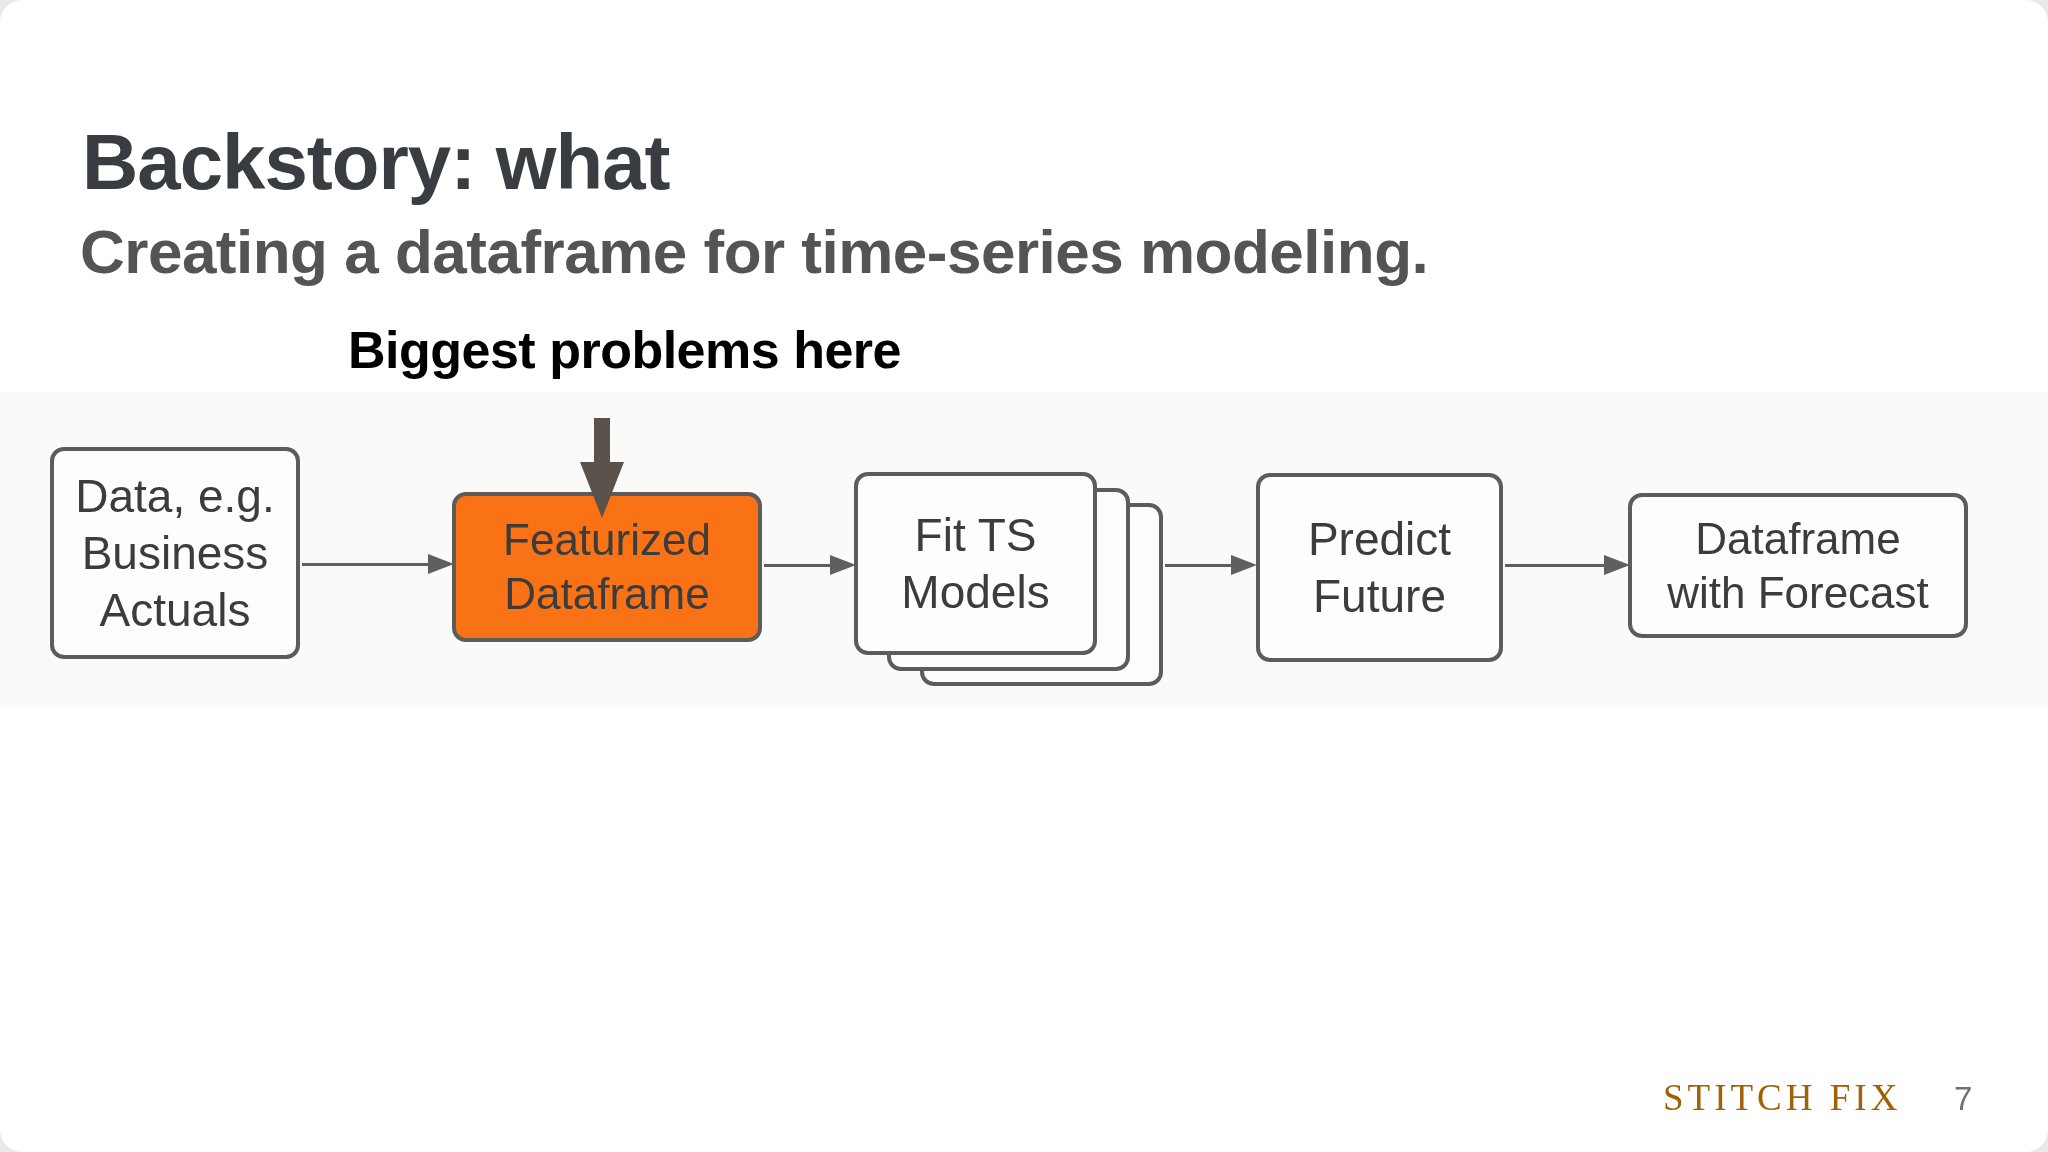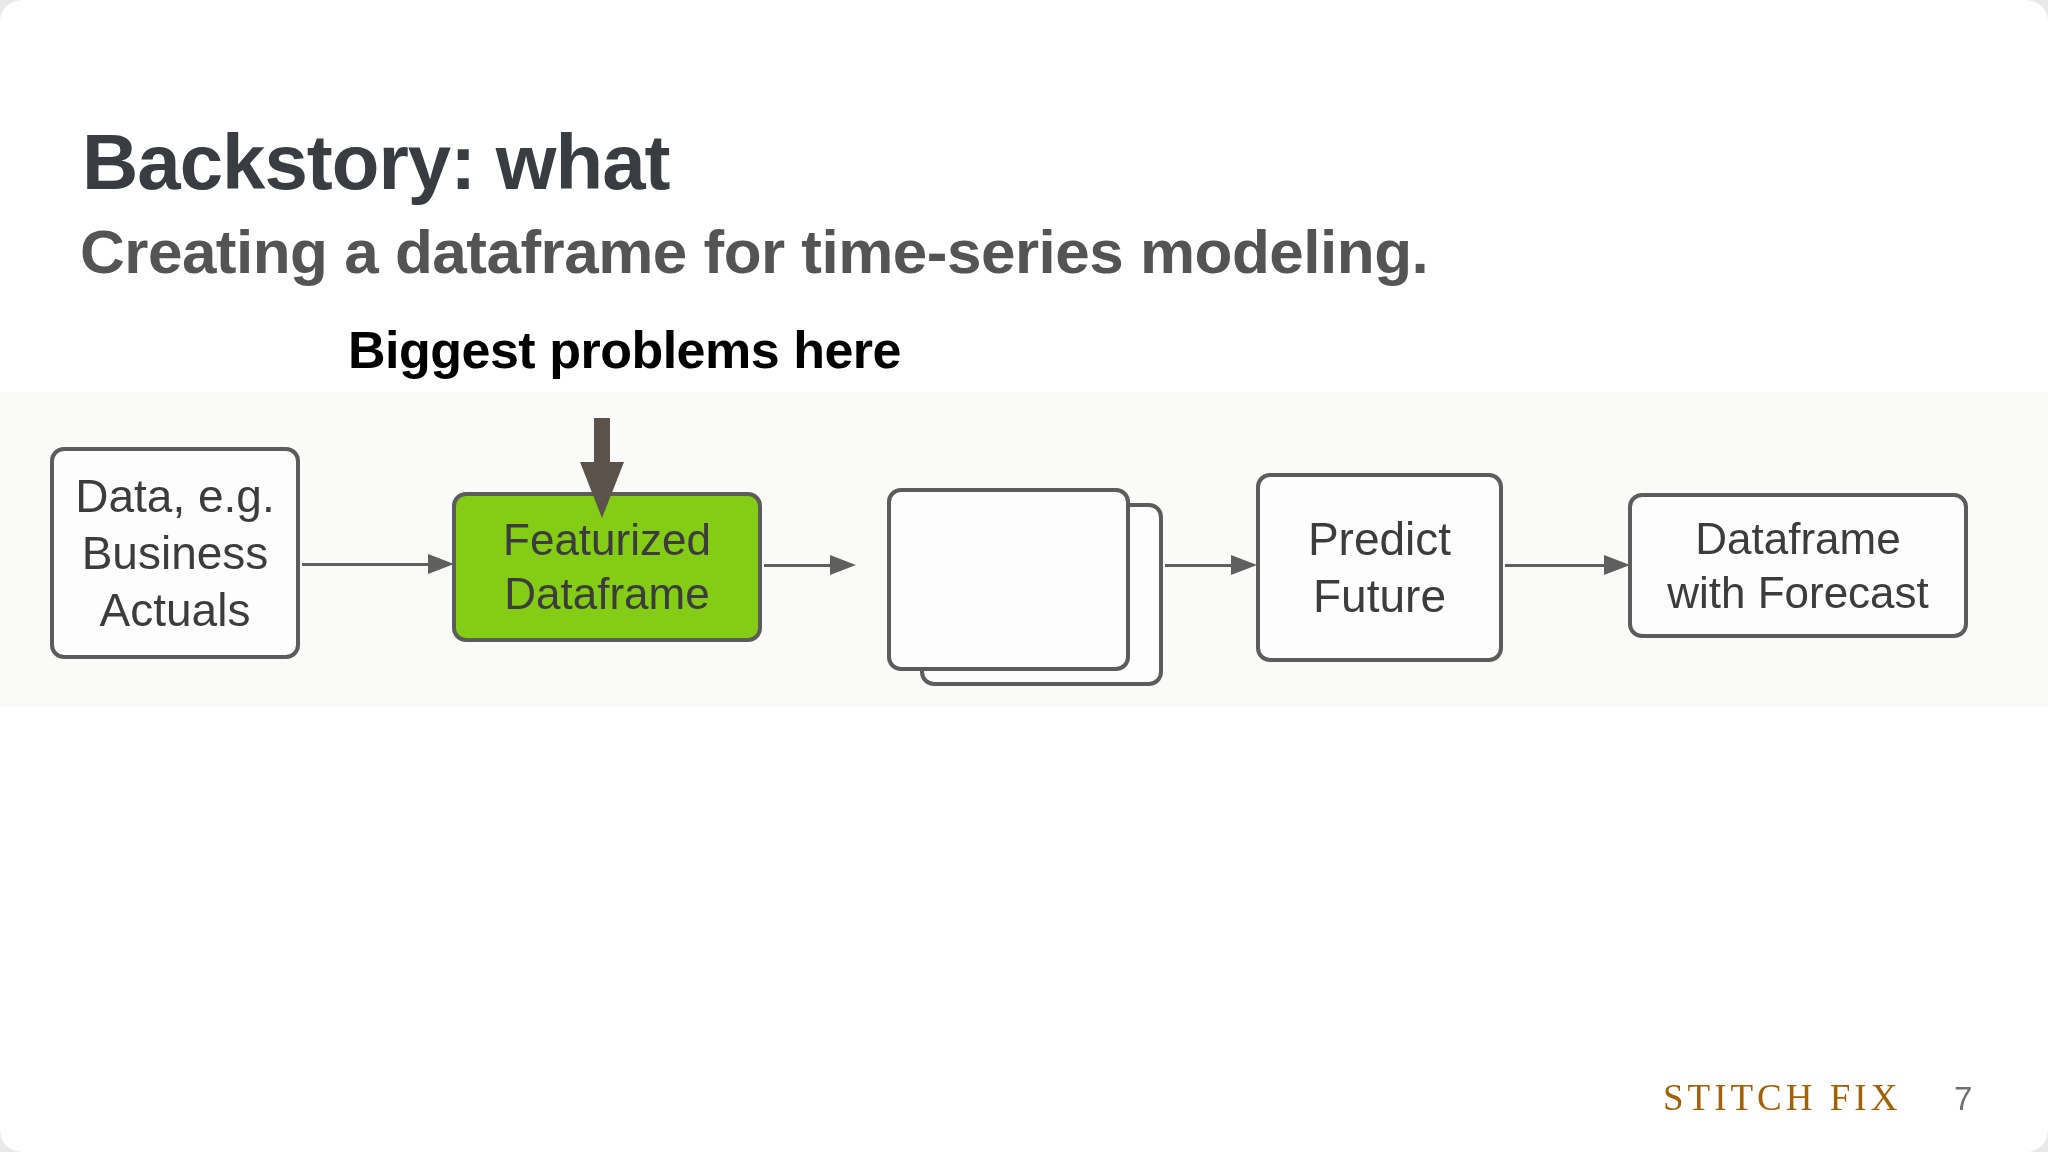--- a/index.html
+++ b/index.html
@@ -42,21 +42,21 @@
   }
   
   .box{
     position:absolute;box-sizing:border-box;
     background:#fdfdfd;border:4px solid #5c5c5c;border-radius:14px;
     display:flex;align-items:center;justify-content:center;text-align:center;
     color:#3c3c3c;z-index:4;
   }
   .box .box-label{white-space:pre-line;}
   .node1{left:50px;top:447px;width:250px;height:212px;font-size:46px;line-height:57px;}
-  .node2{left:452px;top:492px;width:310px;height:150px;font-size:44px;line-height:54px;background:#84cc16;}
+  .node2{left:452px;top:492px;width:310px;height:150px;font-size:44px;line-height:54px;background:#f97316;}
   .node3{left:854px;top:472px;width:243px;height:183px;font-size:46px;line-height:57px;}
   .node4{left:1256px;top:473px;width:247px;height:189px;font-size:46px;line-height:57px;}
   .node5{left:1628px;top:493px;width:340px;height:145px;font-size:44px;line-height:54px;}
   .stack-layer{
     position:absolute;box-sizing:border-box;width:243px;height:183px;
     background:#fdfdfd;border:4px solid #5c5c5c;border-radius:14px;
   }
   .stack-layer.l1{left:887px;top:488px;z-index:3;}
   .stack-layer.l2{left:920px;top:503px;z-index:2;}
   
@@ -108,20 +108,24 @@
 Actuals</span>
   </div>
 
   <div class="box node2">
     <span class="box-label">Featurized
 Dataframe</span>
   </div>
 
   <div class="stack-layer l2"></div>
   <div class="stack-layer l1"></div>
+  <div class="box node3">
+    <span class="box-label">Fit TS
+Models</span>
+  </div>
 
   <div class="box node4">
     <span class="box-label">Predict
 Future</span>
   </div>
 
   <div class="box node5">
     <span class="box-label">Dataframe
 with Forecast</span>
   </div>

